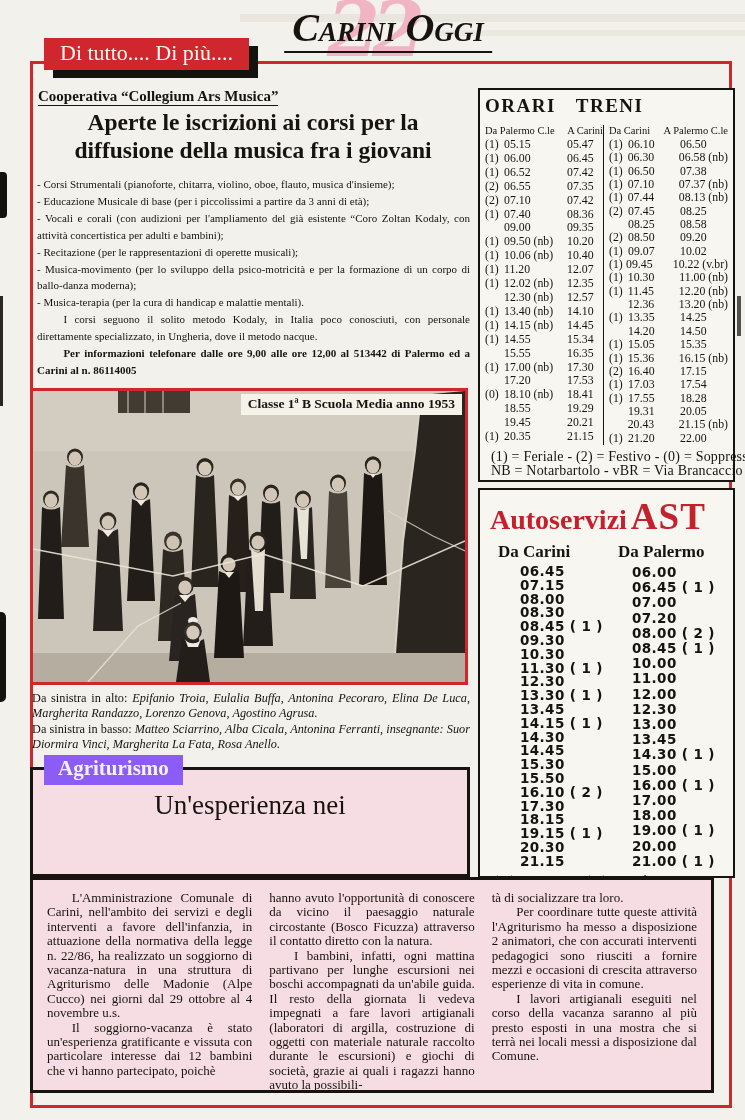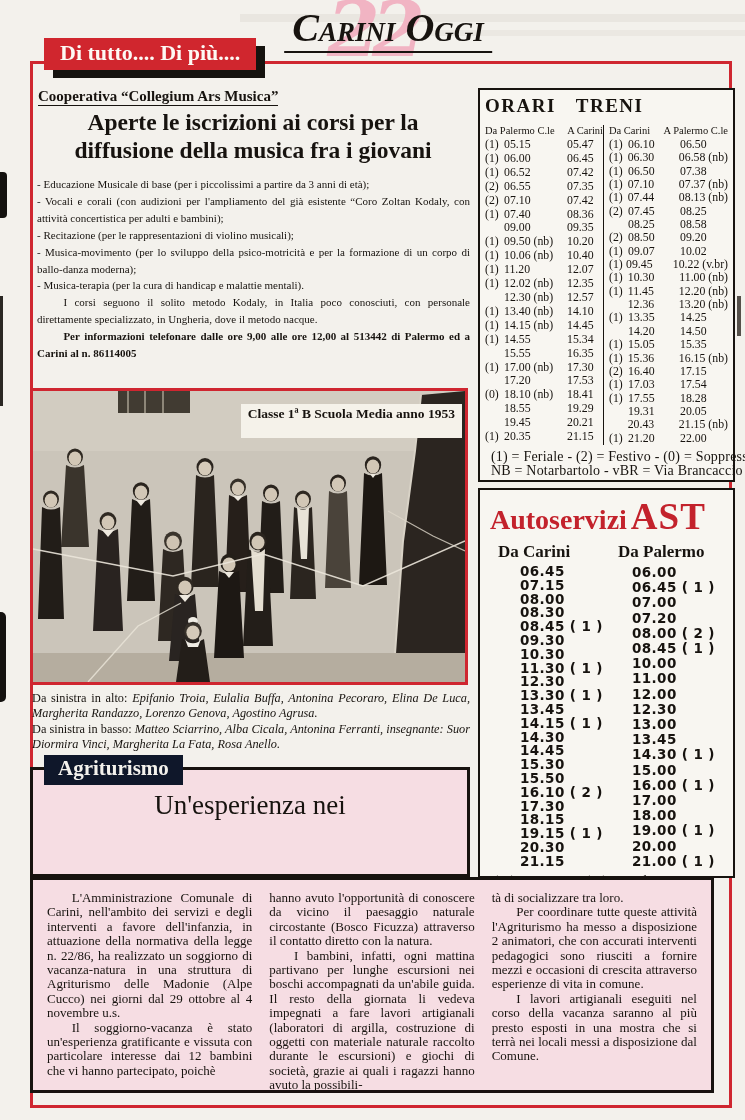--- a/index.html
+++ b/index.html
@@ -23,21 +23,21 @@
            font-size:76px; line-height:1; letter-spacing:-8px; color:#f1b4c3; }
   .masthead { position:absolute; left:388px; top:8px; transform:translateX(-50%); z-index:2; }
   .mast-text { font-family:Liberation Serif, serif; font-style:italic; font-weight:bold;
                white-space:nowrap; border-bottom:2.5px solid #17130f; padding:0 8px 3px; }
   .mword { display:inline-block; }
   .mword + .mword { margin-left:10px; }
   .mcap { font-size:40px; line-height:1; }
   .mrest { font-size:27px; line-height:1; }
 
   .tagline { position:absolute; left:44px; top:38px; z-index:3; background:#d0262e; color:#fdf9f4;
-             font-weight:bold; font-size:22px; line-height:1.1; padding:3px 16px 5px;
+             font-weight:normal; font-size:22px; line-height:1.1; padding:3px 16px 5px;
              box-shadow:9px 8px 0 0 #15130f; white-space:nowrap; }
 
   .frame { position:absolute; left:30px; top:61px; width:702px; height:1047px;
            border:3px solid #cf2730; z-index:1; }
 
   
   .kicker { position:absolute; left:38px; top:88px; z-index:2; font-size:15px; font-weight:bold; }
   .kicker-text { border-bottom:1.6px solid #17130f; padding-bottom:1px; }
   .art-title { position:absolute; left:36px; top:108px; width:434px; z-index:2;
                font-size:23.5px; line-height:28px; font-weight:bold; text-align:center; }
@@ -45,21 +45,21 @@
               font-size:11px; line-height:16.9px; text-align:justify; }
   .art-body p { margin:0; }
   .art-body .indent { text-indent:2.4em; }
   .art-body .boldp { font-weight:bold; }
 
   
   .photo { position:absolute; left:30px; top:388px; width:438px; height:297px; z-index:2;
            border:3px solid #cf2630; background:#c9c3b8; }
   .photo svg { display:block; }
   .photo-label { position:absolute; top:3px; right:3px; background:#f5f2ea; color:#17130f;
-                 font-size:13.5px; font-weight:bold; padding:2px 7px 16px; white-space:nowrap;margin-top:10px; }
+                 font-size:13.5px; font-weight:bold; padding:2px 7px 3px; white-space:nowrap; }
   .caption { position:absolute; left:32px; top:691px; width:438px; z-index:2;
              font-size:12.3px; line-height:15.4px; text-align:justify; }
   .caption p { margin:0; }
   .cap-names { font-style:italic; }
 
   
   .train-box { position:absolute; left:478px; top:88px; width:257px; height:394px; z-index:2;
                border:2.5px solid #17130f; background:#f8f6f1; padding:0 5px; }
   .train-title { text-align:left; font-size:19px; font-weight:bold;
                  letter-spacing:1.5px; word-spacing:14px; margin:5px 0 8px; }
@@ -88,21 +88,21 @@
   .ah1 { width:120px; }
   .ast-cols { display:flex; padding-left:40px; }
   .ast-col { font-family:"DejaVu Sans", sans-serif; font-weight:bold; font-size:13.5px;
              letter-spacing:0.4px; white-space:nowrap; }
   .c1 { width:112px; }
   .c1 .ast-row { line-height:13.8px; }
   .c2 .ast-row { line-height:15.2px; }
   .ast-footer { margin-top:4px; padding-left:14px; font-size:12.5px; }
 
   
-  .agri-label { position:absolute; left:44px; top:755px; z-index:3; background:#0f172a; color:#f3f1ec;
+  .agri-label { position:absolute; left:44px; top:755px; z-index:3; background:#8b5cf6; color:#f3f1ec;
                 font-size:21px; font-weight:bold; padding:1px 14px 4px; }
   .agri-title-box { position:absolute; left:30px; top:767px; width:440px; height:110px; z-index:2;
                     background:#f6dde3; border:3px solid #17130f; }
   .agri-title { margin-top:18px; text-align:center; font-weight:normal;
                 font-size:27px; line-height:34px; }
   .agri-body { position:absolute; left:30px; top:877px; width:684px; height:216px; z-index:2;
                background:#f6dde3; border:3px solid #17130f;
                display:flex; gap:17px; padding:11px 14px; }
   .agri-col { flex:1; font-size:13px; line-height:14.4px; text-align:justify; }
   .agri-col p { margin:0; text-indent:1.9em; }
@@ -128,23 +128,24 @@
 
   <div class="frame"></div>
 
   <div class="kicker">
     <span class="kicker-text">Cooperativa “Collegium Ars Musica”</span>
   </div>
   <h1 class="art-title">Aperte le iscrizioni ai corsi per la diffusione della musica fra i giovani</h1>
   <div class="art-body">
     <div>
 
+    <p class="course">- Corsi Strumentali (pianoforte, chitarra, violino, oboe, flauto, musica d'insieme);</p>
         <p class="course">- Educazione Musicale di base (per i piccolissimi a partire da 3 anni di età);</p>
         <p class="course">- Vocali e corali (con audizioni per l'ampliamento del già esistente “Coro Zoltan Kodaly, con attività concertistica per adulti e bambini);</p>
-        <p class="course">- Recitazione (per le rappresentazioni di violino musicali);</p>
+        <p class="course">- Recitazione (per le rappresentazioni di operette musicali);</p>
         <p class="course">- Musica-movimento (per lo sviluppo della psico-motricità e per la formazione di un corpo di ballo-danza moderna);</p>
         <p class="course">- Musica-terapia (per la cura di handicap e malattie mentali).</p>
       </div>
     <p class="indent">I corsi seguono il solito metodo Kodaly, in Italia poco conosciuti, con personale direttamente specializzato, in Ungheria, dove il metodo nacque.</p>
     <p class="indent boldp">Per informazioni telefonare dalle ore 9,00 alle ore 12,00 al 513442 di Palermo ed a Carini al n. 86114005</p>
   </div>
 
   <figure class="photo">
     <svg width="432" height="291" viewBox="0 0 432 291" aria-hidden="true">
       <rect width="432" height="291" fill="#cbc5ba"></rect>

